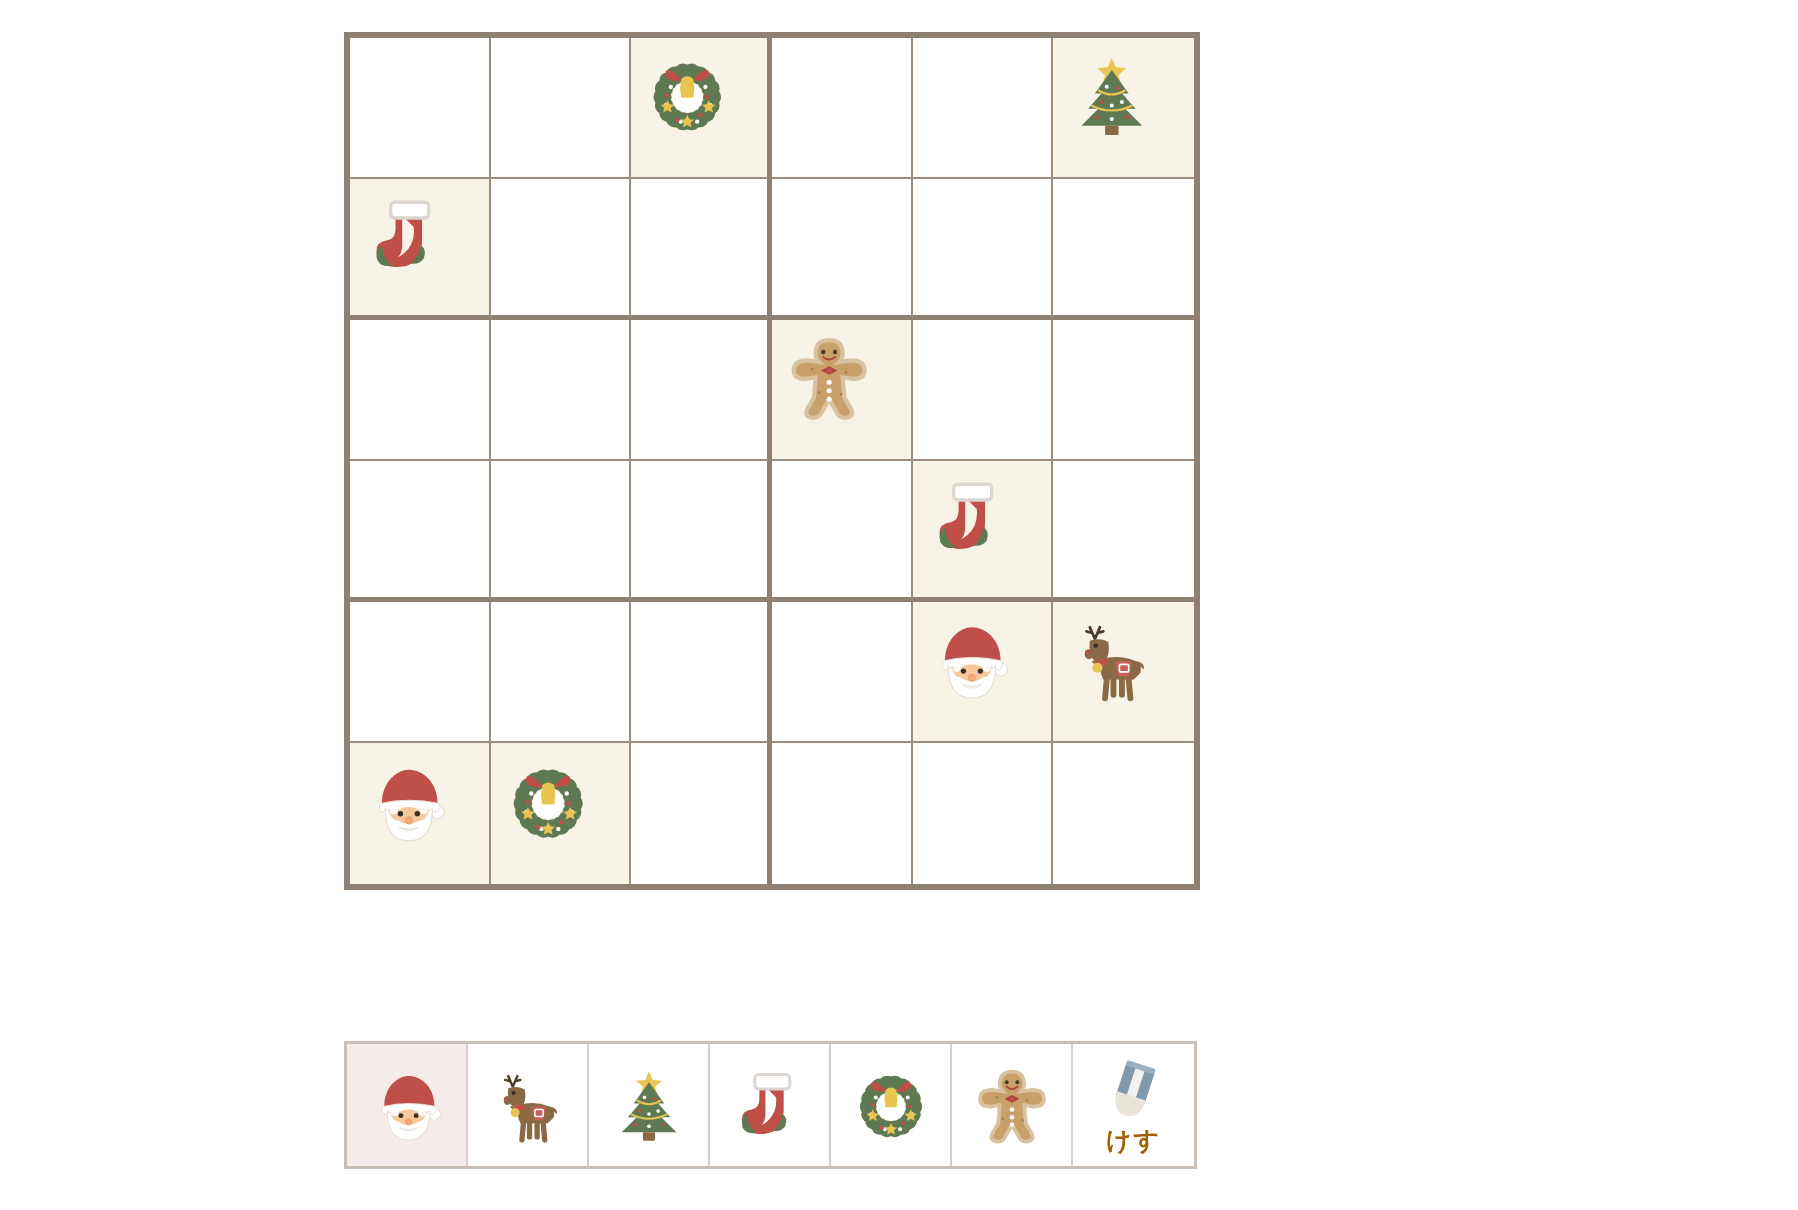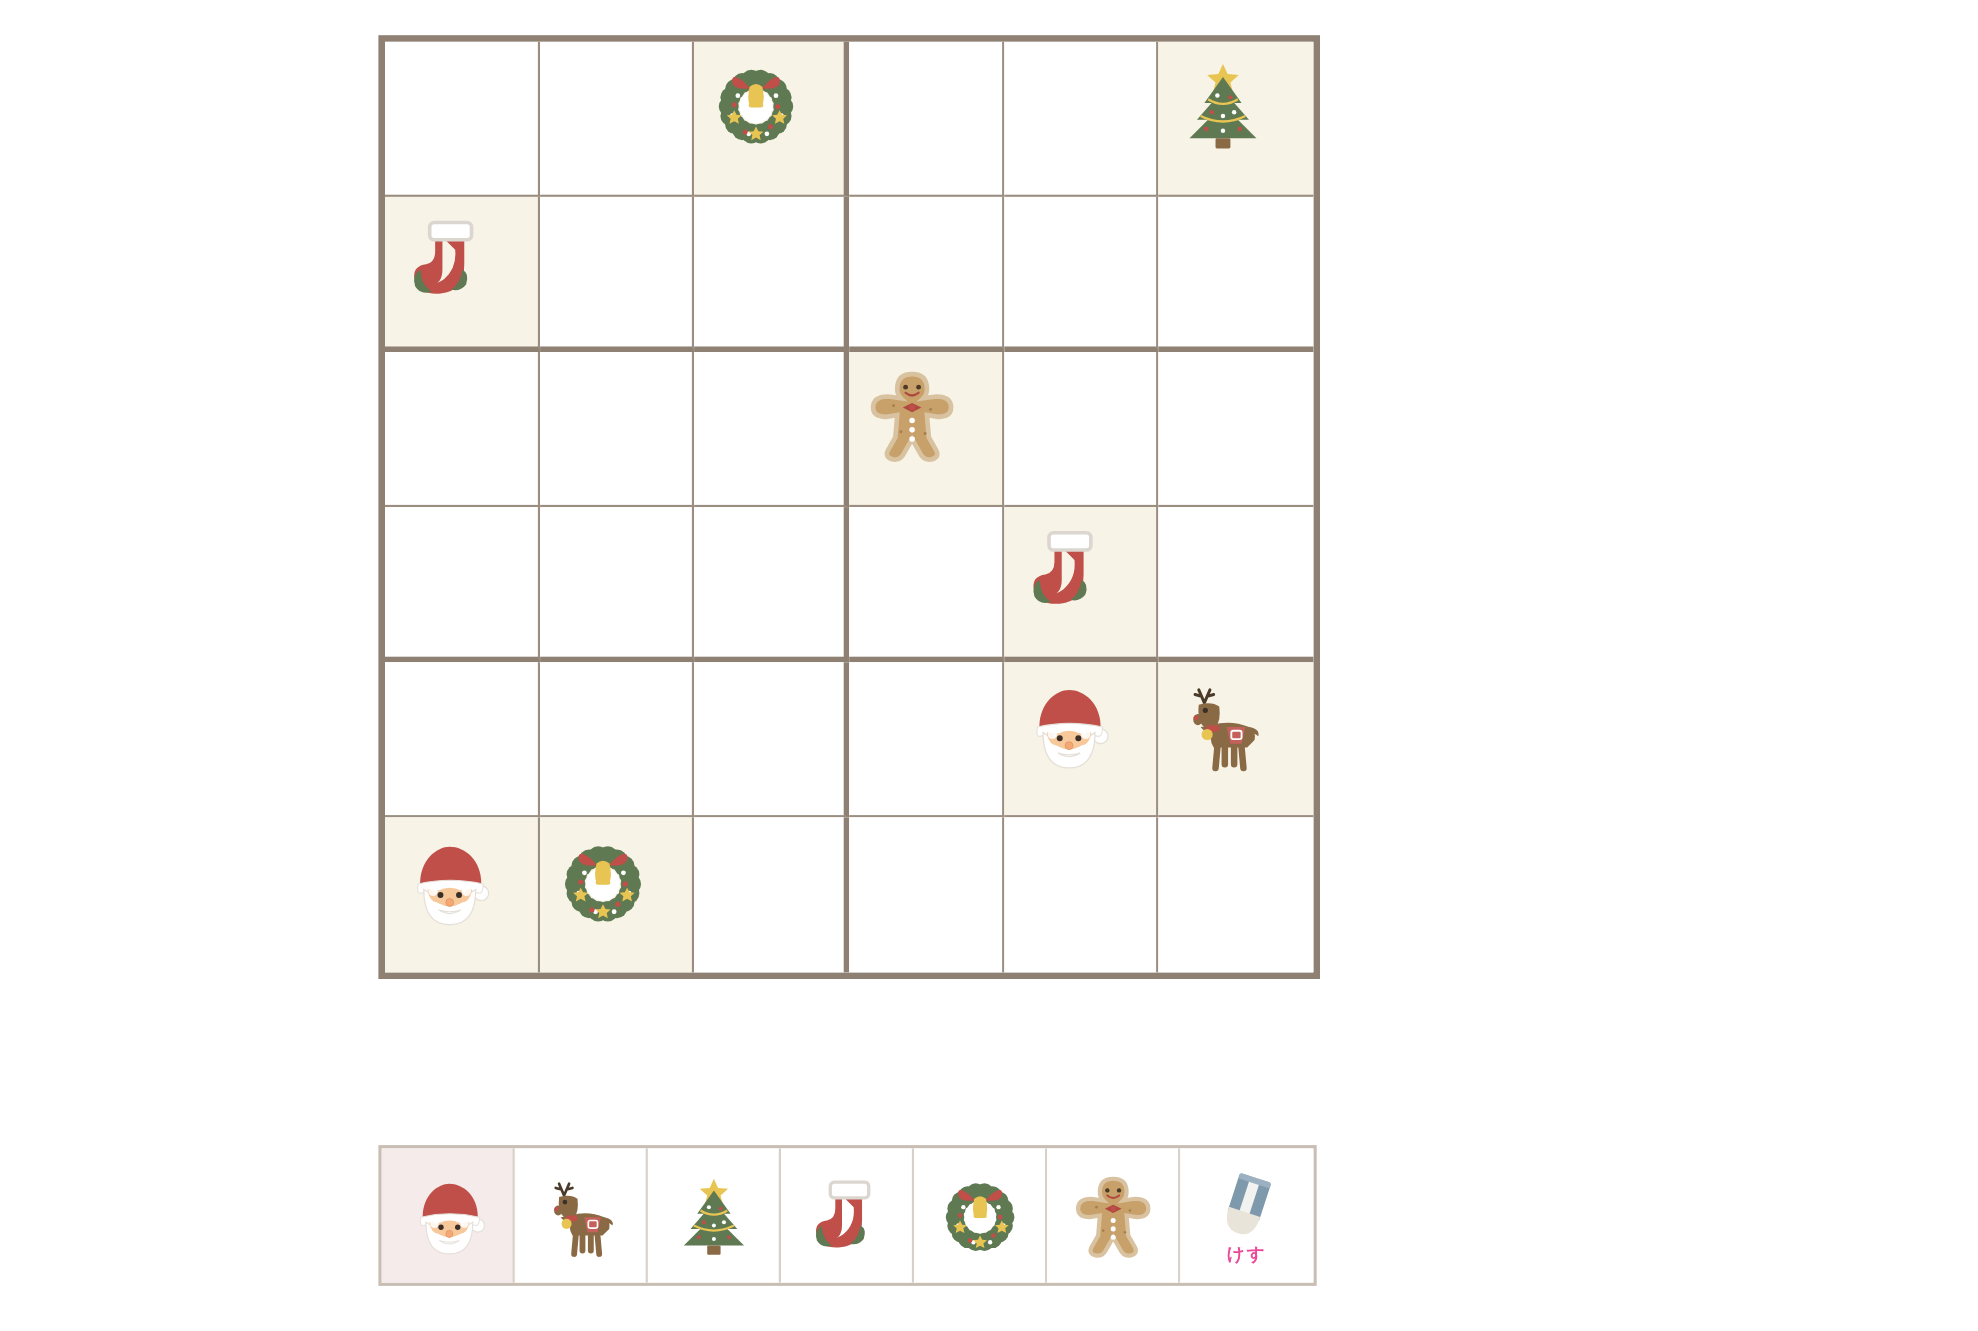--- a/index.html
+++ b/index.html
@@ -74,23 +74,23 @@
     flex-direction: column;
     align-items: center;
     justify-content: center;
     position: relative;
   }
   .pal-item:last-child { border-right: none; }
   .pal-item.selected { background: #F5EBEA; }
   .pal-item .glyph { width: 76px; height: 88px; display: block; }
   .pal-item.eraser .glyph { width: 70px; height: 68px; }
   .pal-label {
-    font-size: 16px;
+    font-size: 25px;
     font-weight: bold;
-    color: #ec4899;
+    color: #a16207;
     letter-spacing: 2px;
     margin-top: 2px;
     font-family: "DejaVu Sans", sans-serif;
   }
 </style>
 </head>
 <body>
 
 <div id="app">
 

